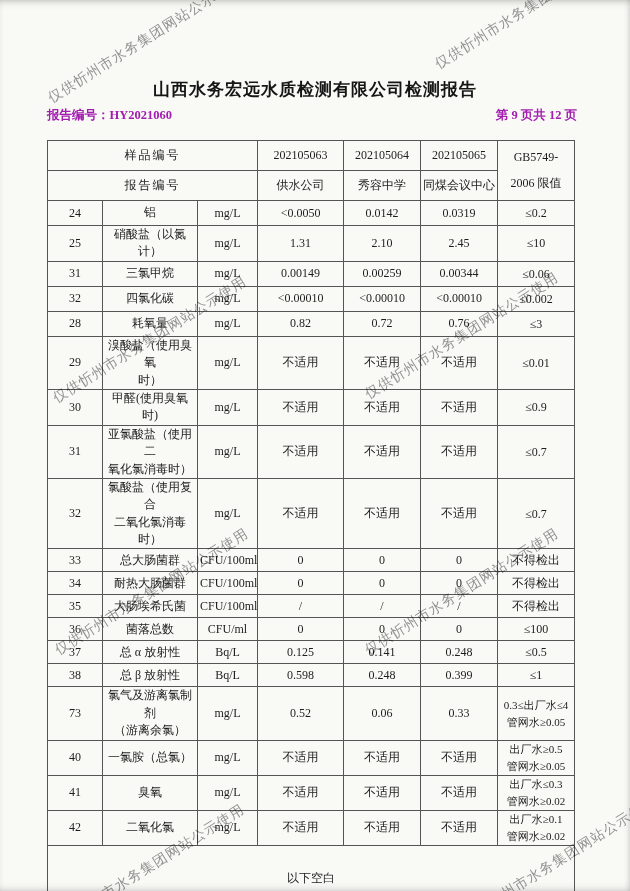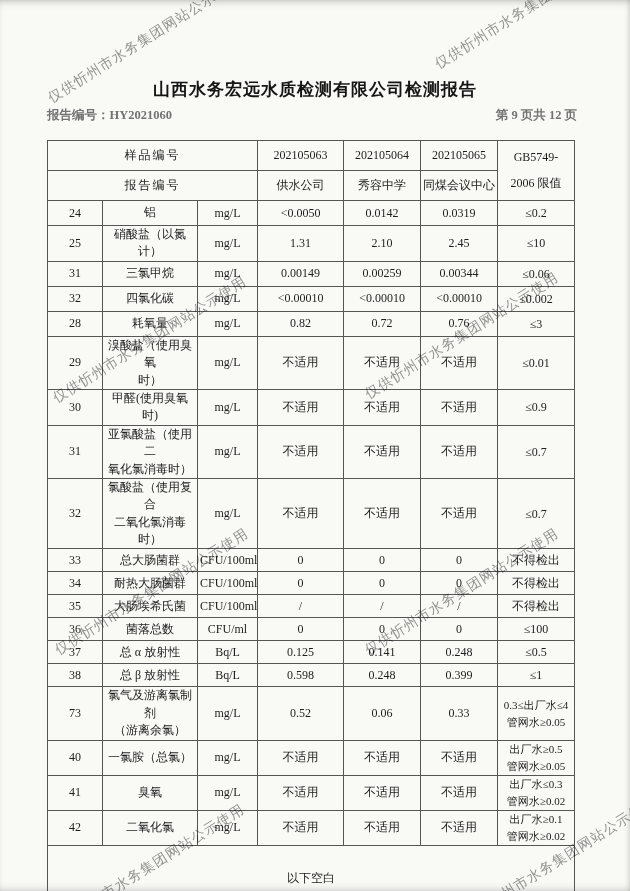--- a/index.html
+++ b/index.html
@@ -4,21 +4,21 @@
 <style>
   html,body{margin:0;padding:0;width:630px;height:891px;overflow:hidden;
     background:#eceae6;font-family:"Liberation Serif", serif;}
   .page{position:relative;width:630px;height:891px;background:#f9f9f6;overflow:hidden;
     box-shadow:inset 0 6px 8px -6px rgba(80,80,75,.45), inset -4px 0 6px -4px rgba(80,80,75,.25),
                inset 0 -6px 8px -6px rgba(80,80,75,.3);color:#1d1d1d;}
   .title{position:absolute;top:78px;left:0;width:100%;text-align:center;
     font-weight:700;font-size:17px;letter-spacing:1px;color:#151515;
     font-family:"Liberation Sans", sans-serif;}
   .meta{position:absolute;top:107px;left:47px;right:53px;display:flex;
-    justify-content:space-between;font-size:12.5px;font-weight:700;color:#737373;}
+    justify-content:space-between;font-size:12.5px;font-weight:700;color:#a21caf;}
   table.doc{position:absolute;left:47px;top:140px;width:527px;border-collapse:collapse;
     table-layout:fixed;background:transparent;}
   table.doc td{border:1px solid #555;padding:0 2px;text-align:center;vertical-align:middle;
     font-size:12px;color:#1d1d1d;overflow:hidden;}
   td.c-name{text-align:left;padding-left:6px;font-size:10.5px;white-space:pre-line;line-height:1.45;}
   td.c-no{font-size:12px;font-family:Liberation Serif, serif;}
   td.c-unit{font-size:11px;}
   td.c-val{font-size:12px;}
   td.c-lim{font-size:11px;white-space:pre-line;line-height:1.5;}
   td.c-hdr{font-size:11.5px;letter-spacing:2px;}

